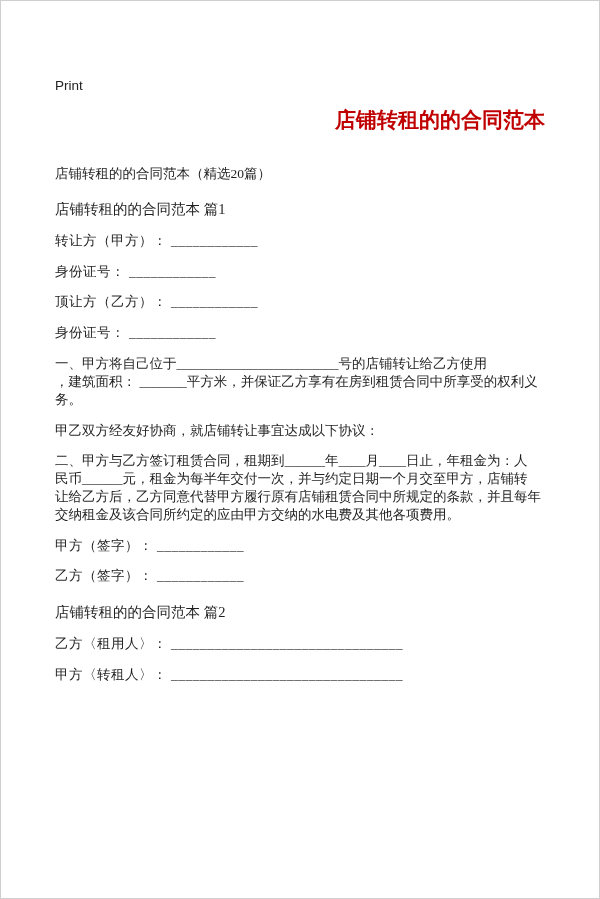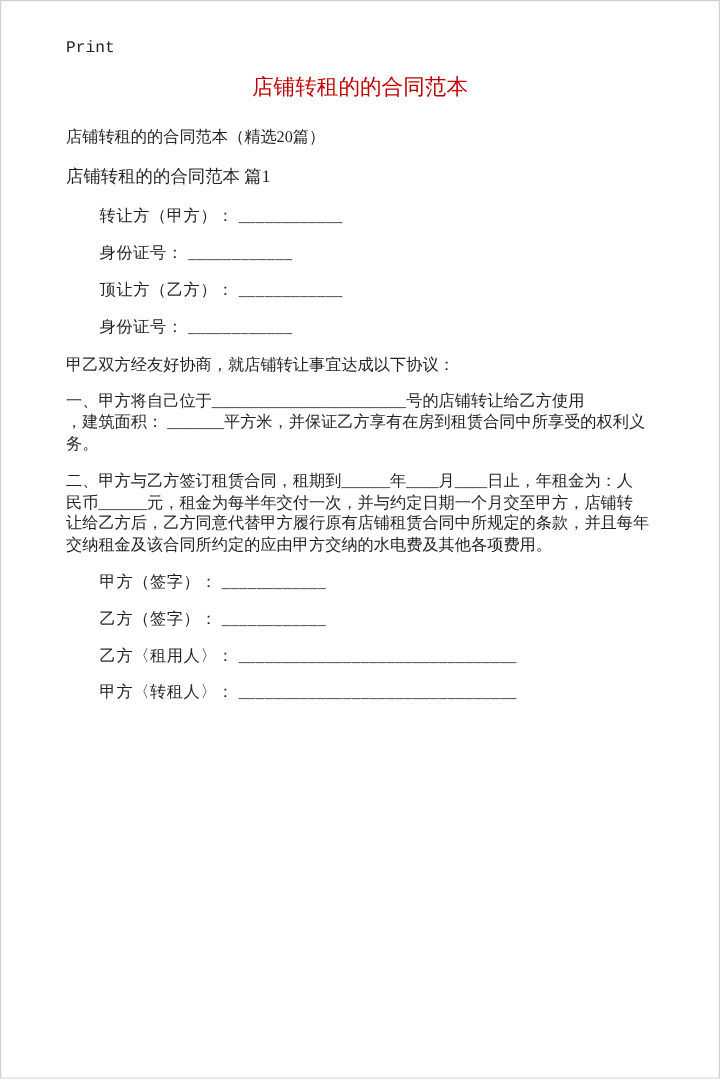--- a/index.html
+++ b/index.html
@@ -14,56 +14,55 @@
     margin: 0 auto;
     background: #ffffff;
     border: 1px solid #cfcfcf;
     padding: 0 54px;
     overflow: hidden;
     font-family: "Liberation Serif", "DejaVu Serif", serif;
     color: #1f1f1f;
   }
   .print-link {
     display: inline-block;
-    margin-top: 32px;
+    margin-top: 77px;
     font-size: 13.5px;
     color: #222222;
     text-decoration: none;
     cursor: pointer;
-    font-family: Liberation Mono, monospace;
+    font-family: Liberation Sans, sans-serif;
   }
   .doc-title {
     margin: 14px 0 0 0;
-    text-align: center;
-    font-size: 18px;
-    font-weight: normal;
+    text-align: right;
+    font-size: 21px;
+    font-weight: bold;
     line-height: 1.2;
   }
   .para {
     margin: 13px 0;
     font-size: 13.5px;
     line-height: 1.32;
     white-space: pre-wrap;
     word-break: break-all;
   }
   .subtitle {
-    margin-top: 21px;
+    margin-top: 32px;
   }
   .sec-heading {
     margin: 17px 0 13px 0;
     font-size: 14.5px;
     font-weight: normal;
     line-height: 1.3;
   }
   .sec-heading.second {
     margin-top: 18px;
   }
   .field {
     letter-spacing: 0.5px;
-    margin-left: 28px;
   }
 </style>
 </head>
 <body>
 
 <div class="page">
 
   <a class="print-link">Print</a>
 
   <h1 class="doc-title" style="color: rgb(192, 0, 0);">店铺转租的的合同范本</h1>
@@ -73,36 +72,37 @@
   <h2 class="sec-heading">店铺转租的的合同范本 篇1</h2>
 
   <p class="para field">转让方（甲方）： ____________</p>
 
   <p class="para field">身份证号： ____________</p>
 
   <p class="para field">顶让方（乙方）： ____________</p>
 
   <p class="para field">身份证号： ____________</p>
 
-  <p class="para">甲乙双方经友好协商，就店铺转让事宜达成以下协议：</p>
-
   <p class="para">一、甲方将自己位于________________________号的店铺转让给乙方使用
 ，建筑面积： _______平方米，并保证乙方享有在房到租赁合同中所享受的权利义
 务。</p>
+
+  <p class="para">甲乙双方经友好协商，就店铺转让事宜达成以下协议：</p>
 
   <p class="para">二、甲方与乙方签订租赁合同，租期到______年____月____日止，年租金为：人
 民币______元，租金为每半年交付一次，并与约定日期一个月交至甲方，店铺转
 让给乙方后，乙方同意代替甲方履行原有店铺租赁合同中所规定的条款，并且每年
 交纳租金及该合同所约定的应由甲方交纳的水电费及其他各项费用。</p>
 
 
 
   <p class="para field">甲方（签字）： ____________</p>
 
   <p class="para field">乙方（签字）： ____________</p>
 
 
+  <h2 class="sec-heading second">店铺转租的的合同范本 篇2</h2>
 
   <p class="para field">乙方〈租用人〉： ________________________________</p>
 
   <p class="para field">甲方〈转租人〉： ________________________________</p>
 
 </div>
 
 </body></html>

